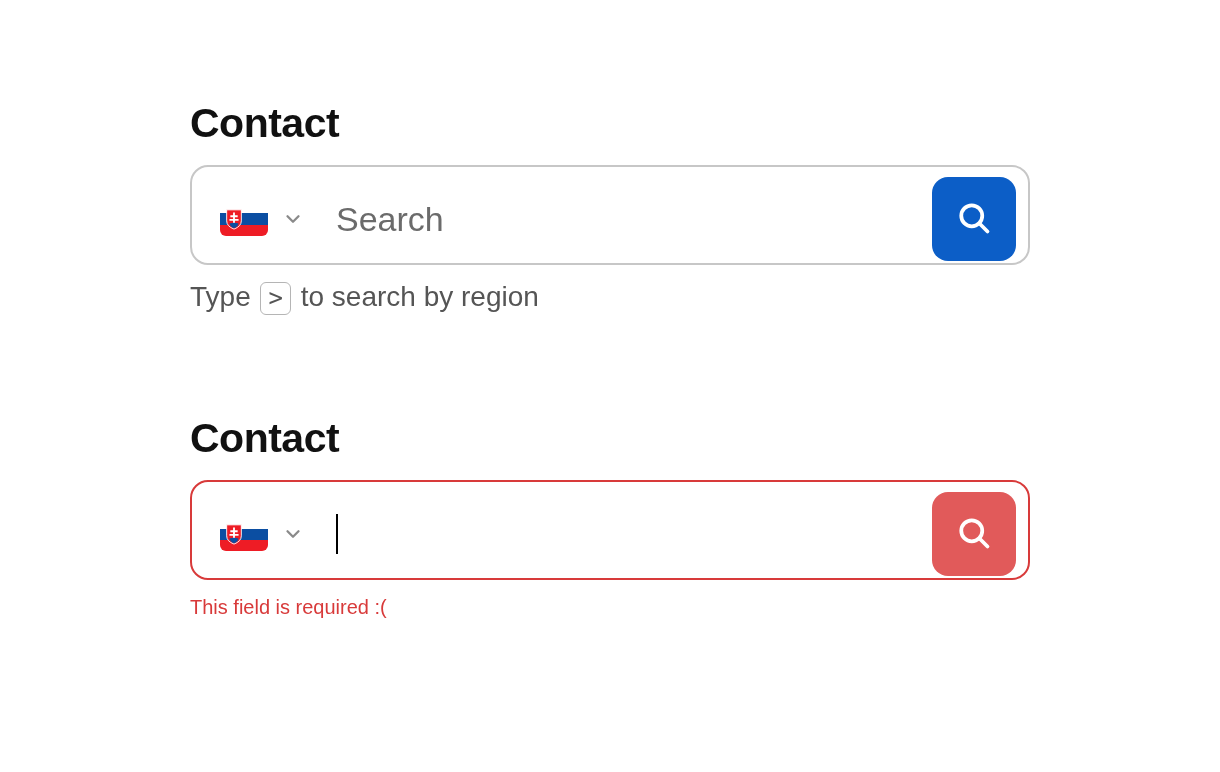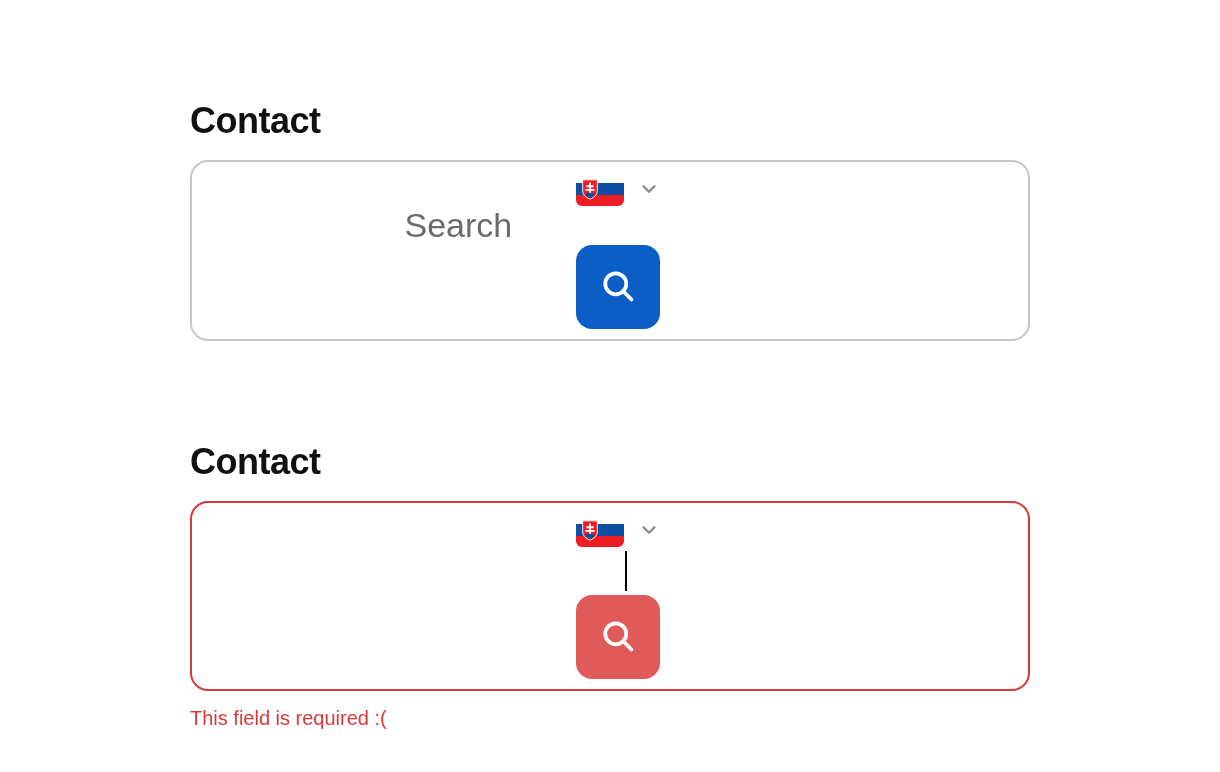--- a/index.html
+++ b/index.html
@@ -18,36 +18,35 @@
     
     .container {
       padding: 100px 190px 0 190px;
     }
     
     .field-group {
       margin-bottom: 100px;
     }
     
     .label {
-      font-size: 36px;
+      font-size: 41px;
       font-weight: 700;
       color: #111111;
       margin-bottom: 18px;
       letter-spacing: -0.5px;
     }
     
     .input-wrapper {
       display: flex;
       align-items: center;
       border: 2px solid #c7c7c7;
       border-radius: 18px;
-      padding: 10px 12px 10px 28px;
+      padding: 10px 12px 2px 28px;
       background: #ffffff;
       gap: 0;
-      flex-direction: column;
     }
     
     .input-wrapper.error {
       border-color: #d83a3a;
     }
     
     .flag-selector {
       display: flex;
       align-items: center;
       gap: 14px;
@@ -224,20 +223,23 @@
       <button class="search-btn primary">
         <span>
           <svg viewBox="0 0 24 24" fill="none">
             <circle cx="10.5" cy="10.5" r="7" stroke="#ffffff" stroke-width="2.5"></circle>
             <line x1="16" y1="16" x2="21" y2="21" stroke="#ffffff" stroke-width="2.5" stroke-linecap="round"></line>
           </svg>
         </span>
       </button>
     </div>
 
+    <div class="helper">
+      <span>Type </span><span class="key">&gt;</span><span> to search by region</span>
+    </div>
   </div>
 
   <div class="field-group">
     <div class="label">Contact</div>
 
     <div class="input-wrapper error">
       <div class="flag-selector">
         <div class="flag flag-sk">
           <div class="stripe-white"></div>
           <div class="stripe-blue"></div>

